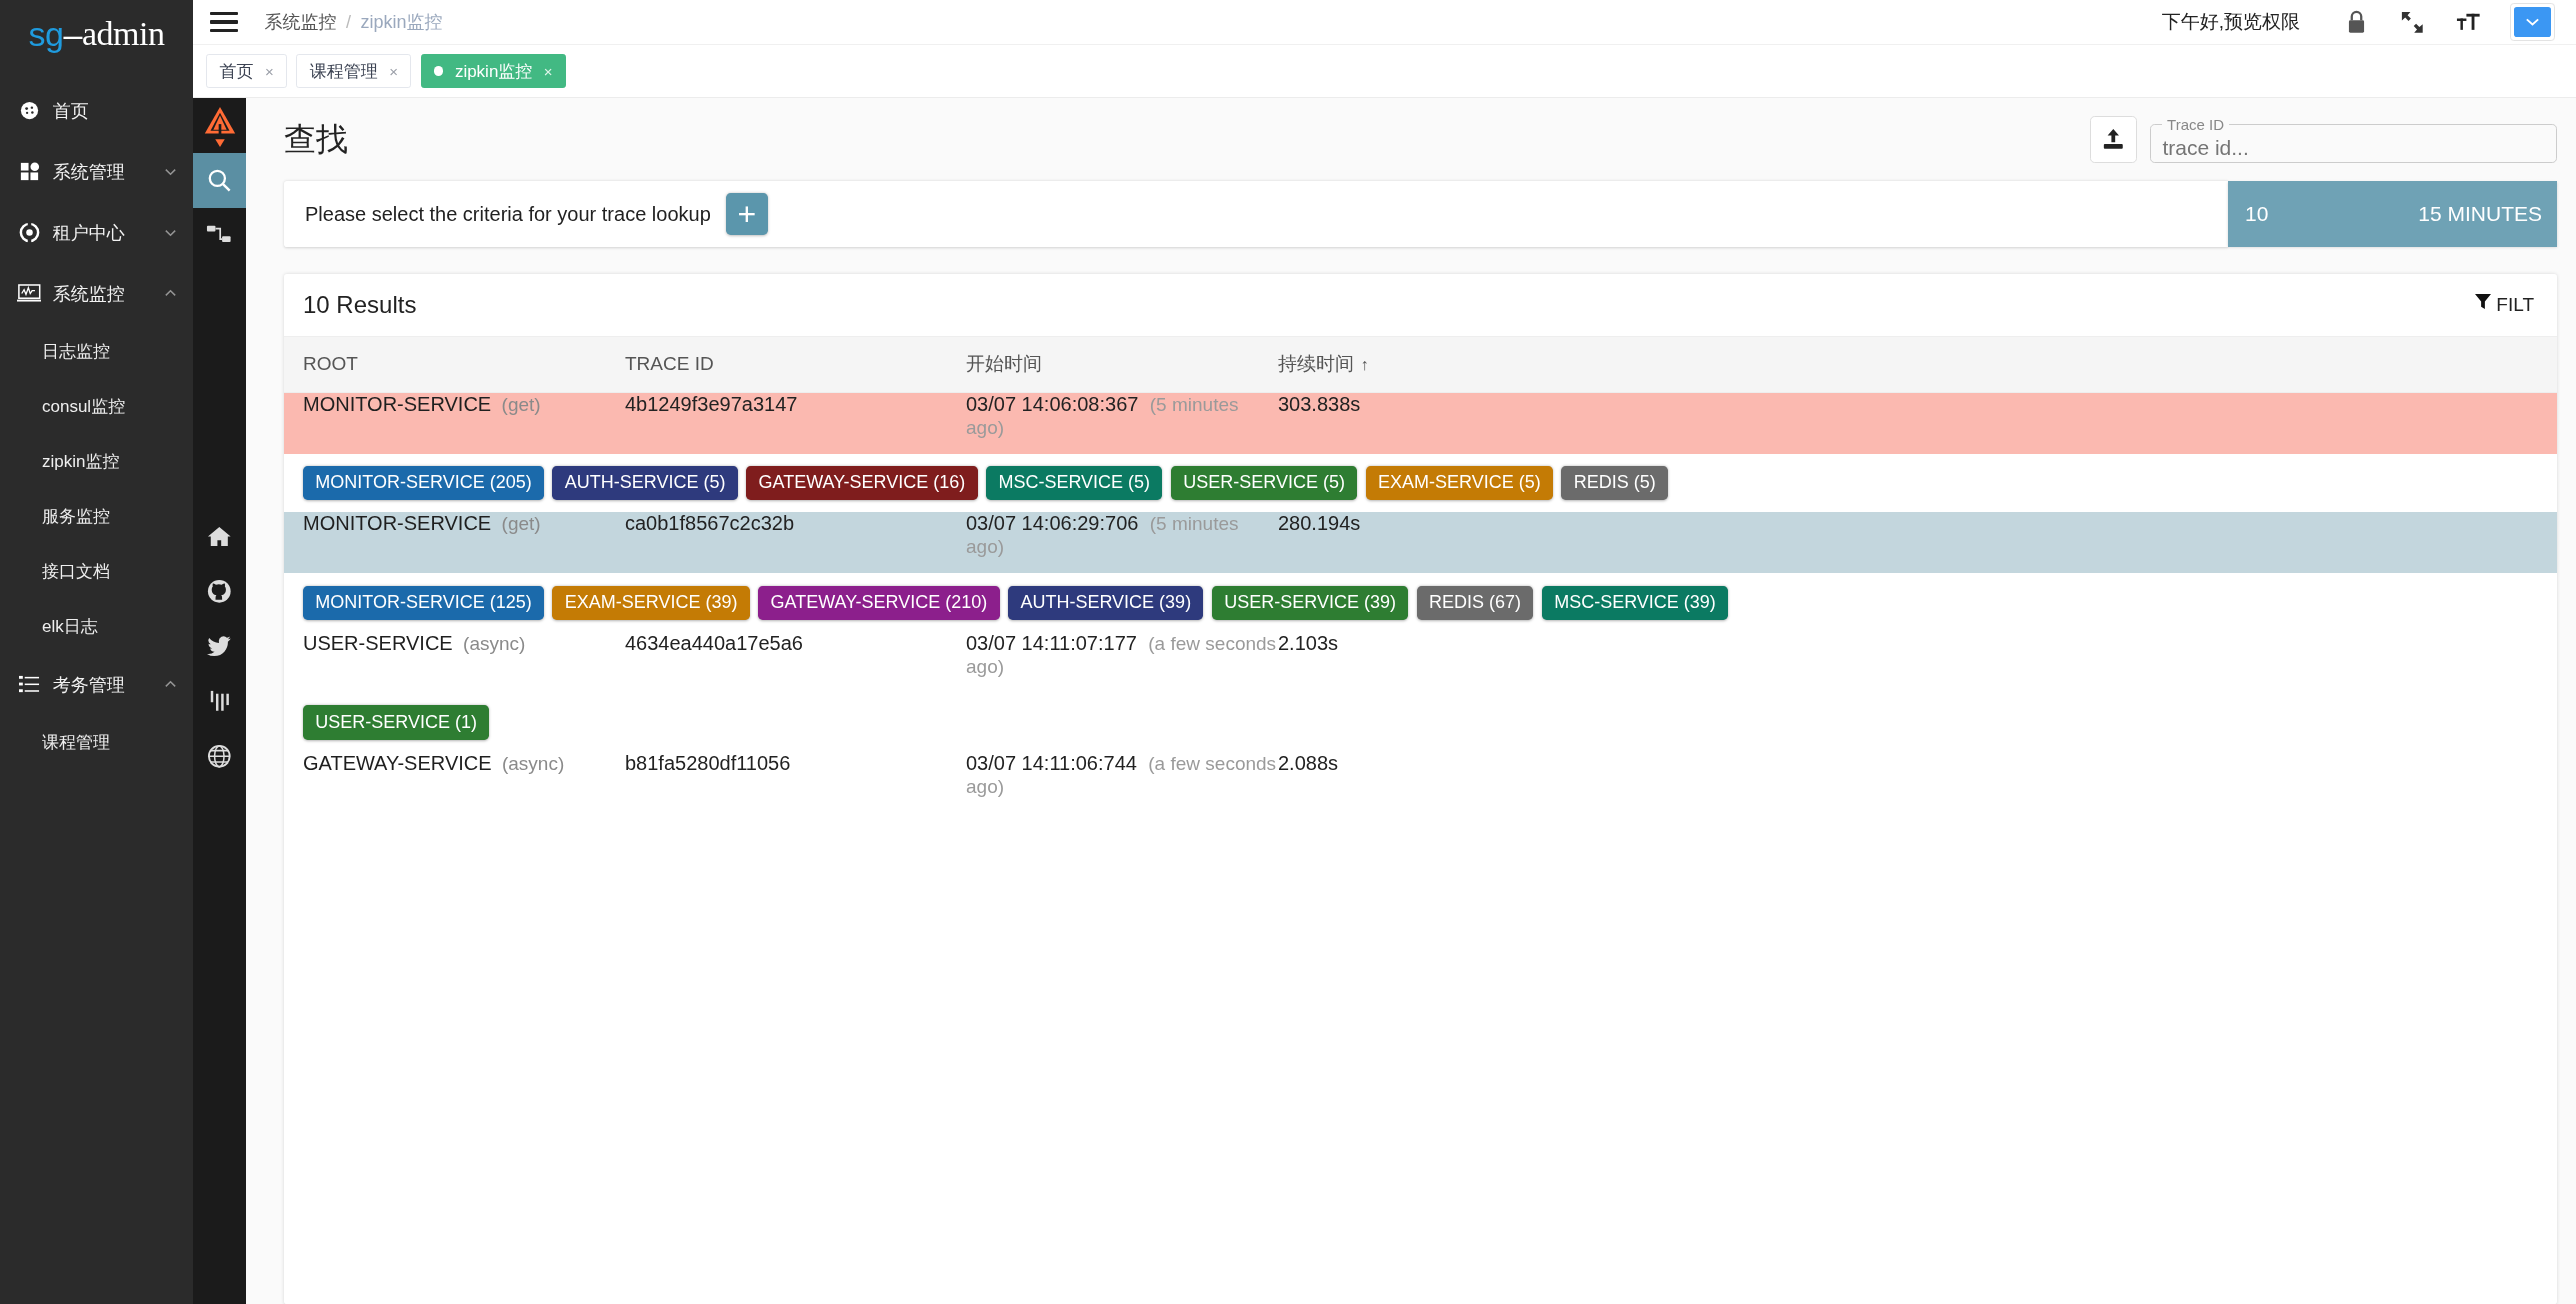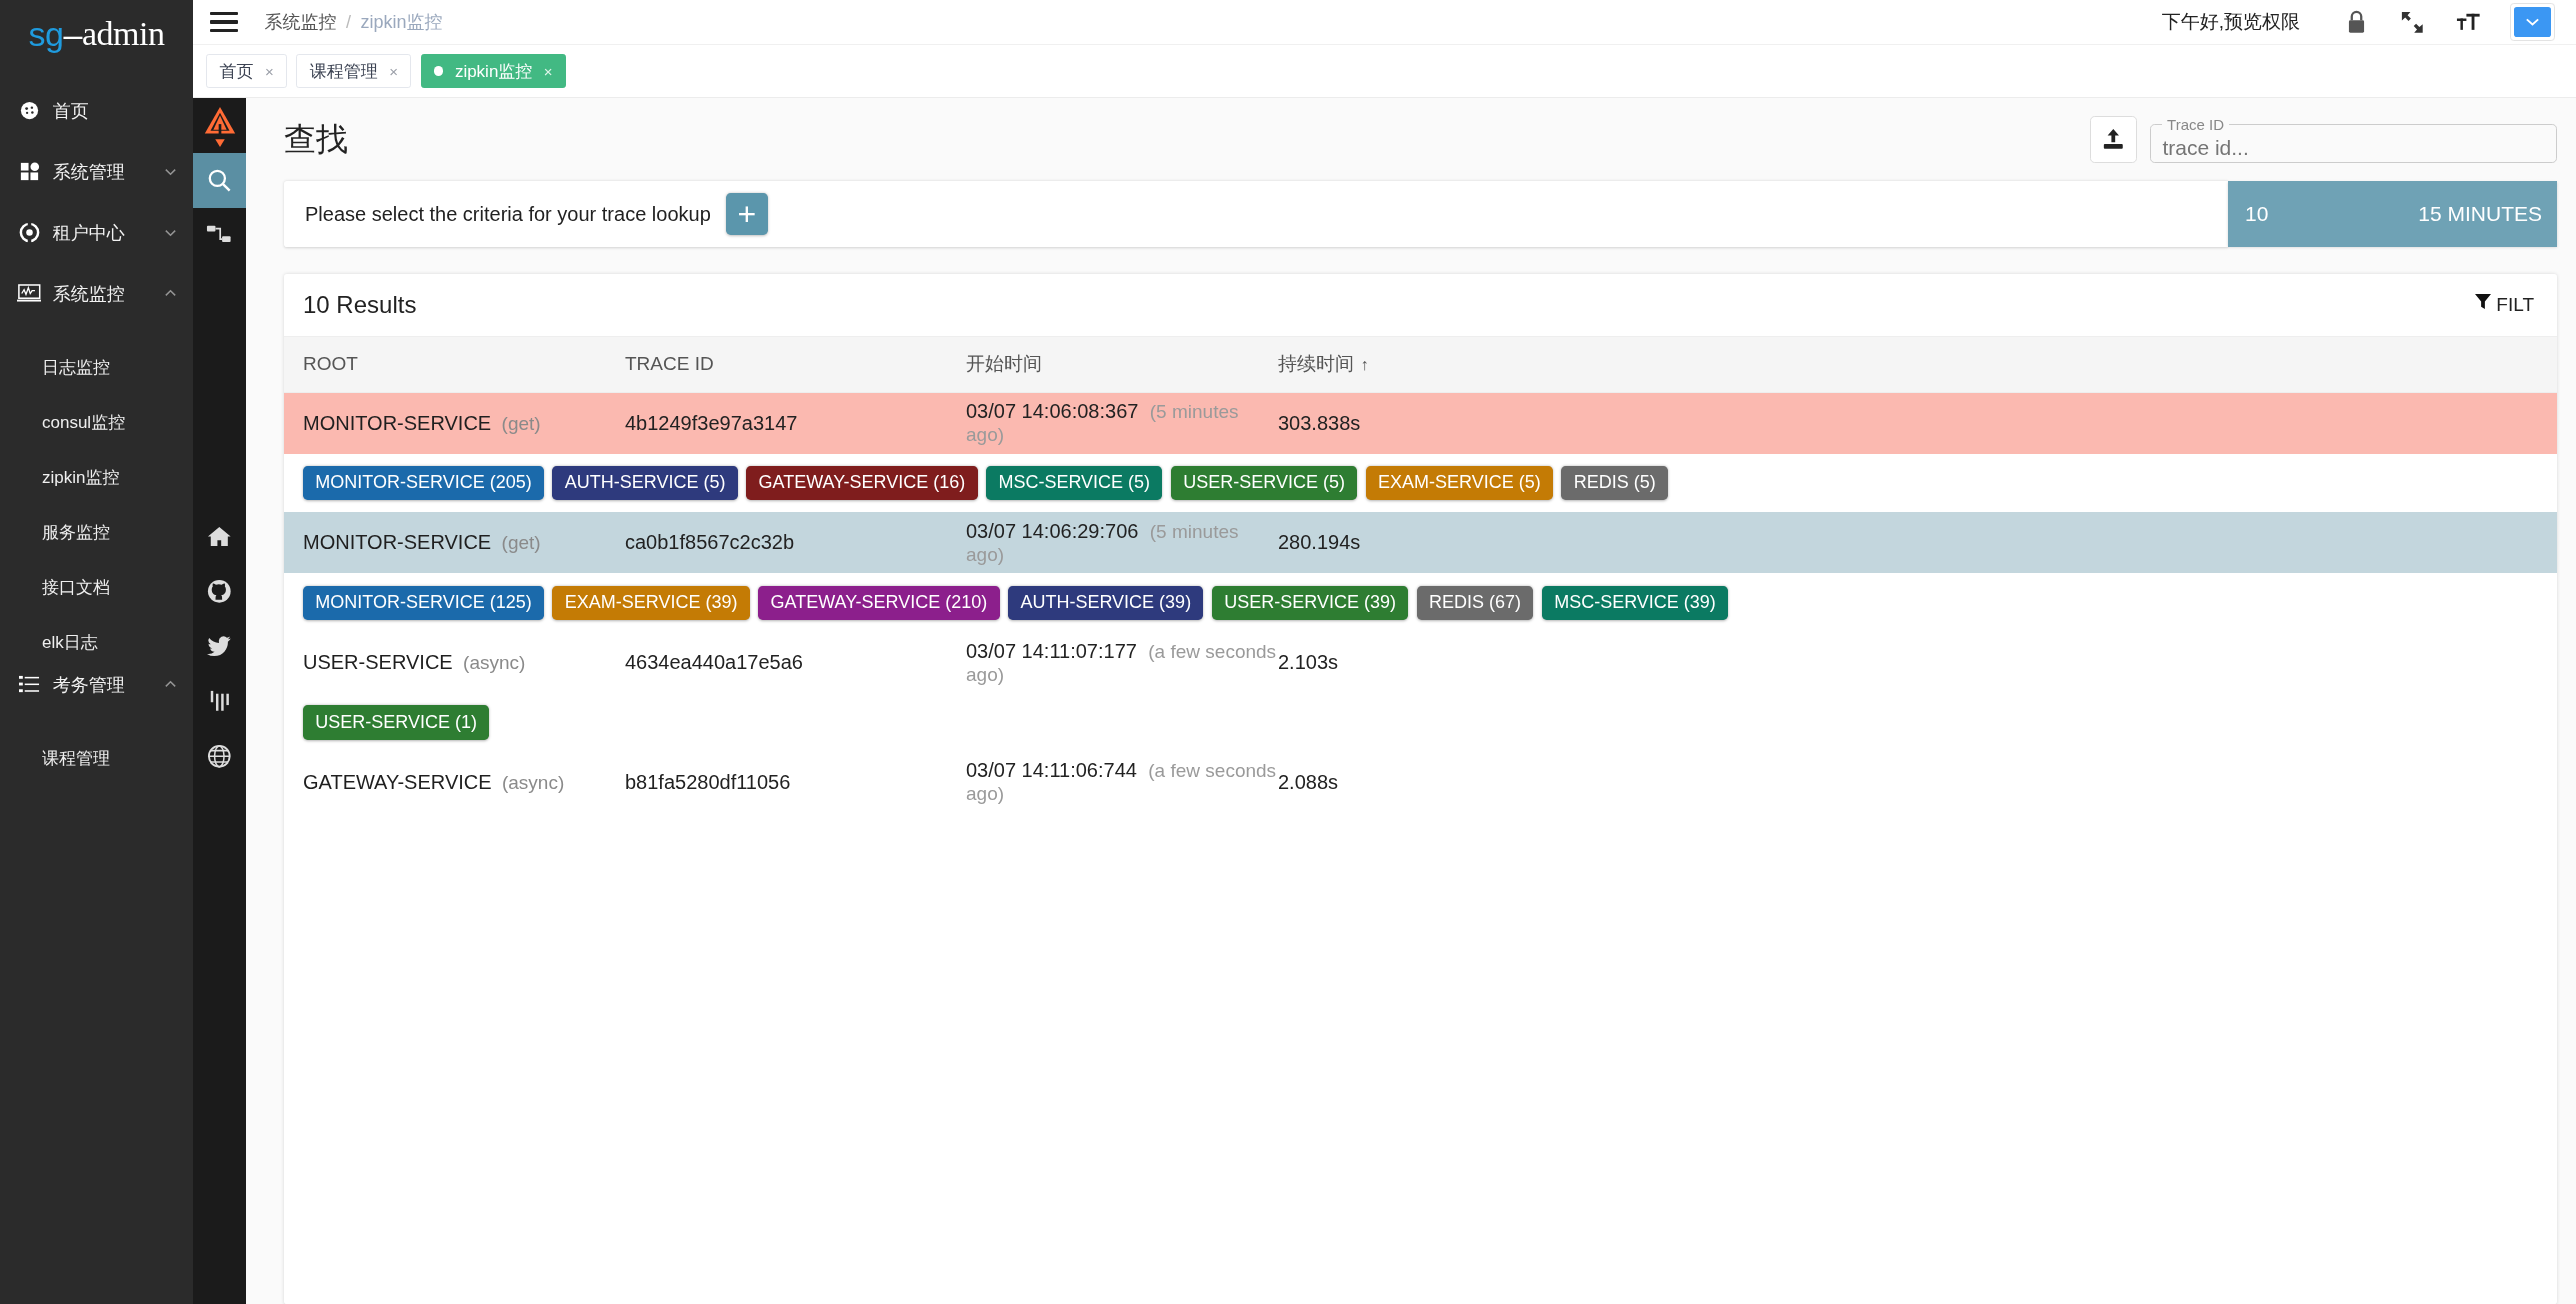--- a/index.html
+++ b/index.html
@@ -34,21 +34,21 @@
     width: 32px; flex: 0 0 32px; display: flex;
     align-items: center; justify-content: center;
   }
   .nav-item .lbl {
     font-size: 18px; color: #f2f2f2; margin-left: 7.6px; white-space: nowrap;
   }
   .nav-item .chev {
     margin-left: auto; width: 15px; height: 15px; opacity: .65;
   }
   .nav-sub {
-    display: flex; align-items: flex-end; height: 55px;
+    display: flex; align-items: center; height: 55px;
     padding-left: 42px; font-size: 17px; color: #efefef; cursor: pointer;
   }
 
   
   .right { flex: 1 1 auto; min-width: 0; display: flex; flex-direction: column; height: 1304px; }
 
   .topbar {
     height: 45px; flex: 0 0 45px; background: #fff;
     display: flex; align-items: center; padding: 0 21px 0 17px;
     border-bottom: 0.9px solid #f0f0f0;
@@ -150,21 +150,21 @@
     border-top: 0.9px solid #eee; border-bottom: 0.9px solid #eee;
     font-size: 19px; color: #555; padding: 0 19px;
   }
   .col-root { width: 322px; flex: 0 0 322px; }
   .col-trace { width: 341px; flex: 0 0 341px; }
   .col-start { width: 312px; flex: 0 0 312px; }
   .col-dur { flex: 1 1 auto; }
   .sortarrow { font-size: 16px; margin-left: 6.6px; }
 
   .trow {
-    display: flex; align-items: center; height: 61px; padding: 0 19px;
+    display: flex; align-items: flex-start; height: 61px; padding: 0 19px;
     font-size: 20px; color: #222;
   }
   .trow.red { background: #fbb9b0; }
   .trow.blue { background: #c3d6dd; }
   .trow .svc { color: #1f1f1f; }
   .trow .op { color: #8a8a8a; margin-left: 10.4px; font-size: 19px; }
   .trow .ago { color: #9a9a9a; margin-left: 11.4px; font-size: 19px; }
 
   .badges { display: flex; align-items: center; gap: 8.5px; padding: 12.3px 19px; flex-wrap: nowrap; }
   .badge {

